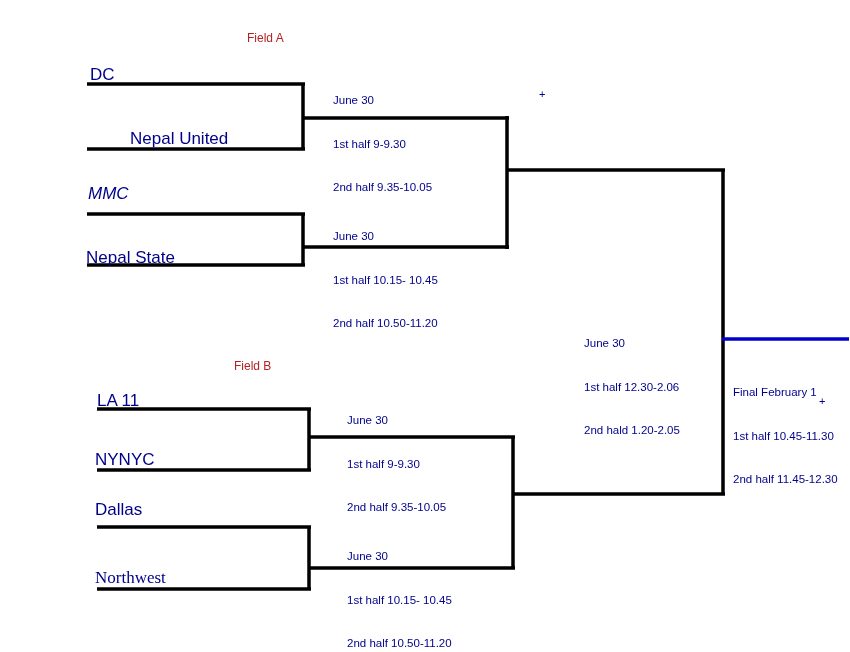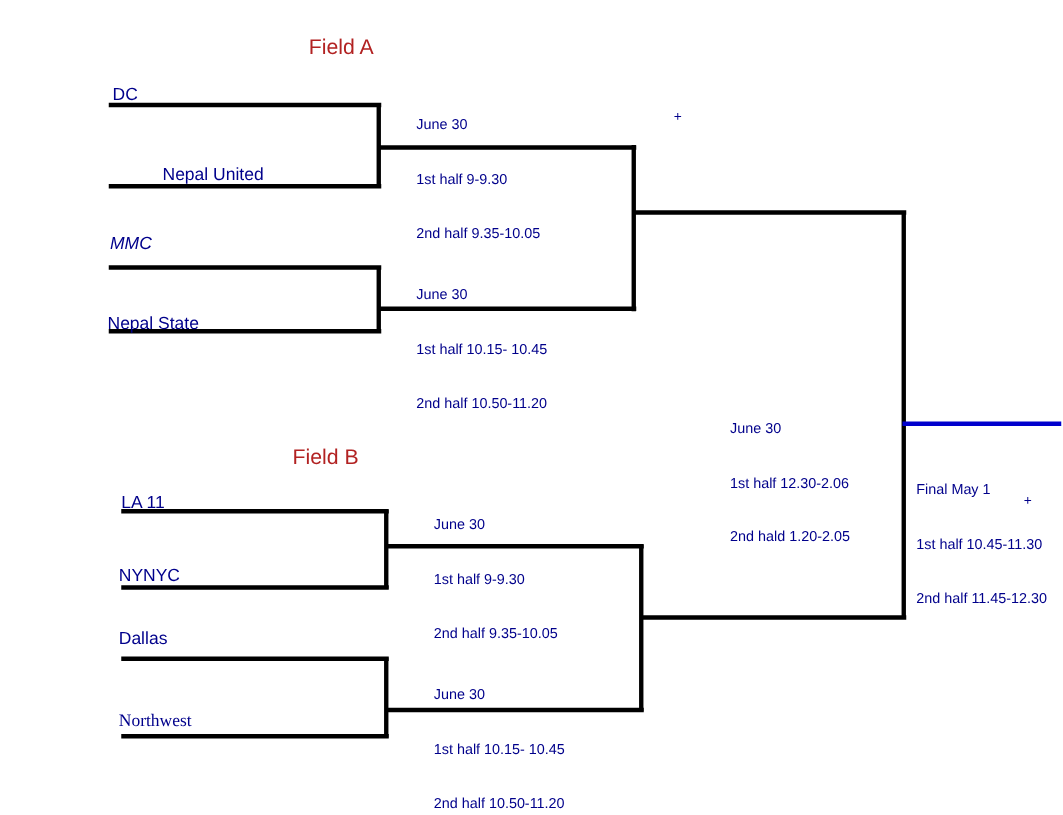--- a/index.html
+++ b/index.html
@@ -22,25 +22,25 @@
     width: 850px;
     height: 652px;
   }
   .txt {
     position: absolute;
     white-space: pre;
     line-height: 14.5px;
   }
   .team-label {
     color: #00008b;
-    font-size: 14px;
+    font-size: 17px;
   }
   .field-label {
     color: #b22222;
-    font-size: 17px;
+    font-size: 12px;
   }
   .match-info {
     color: #00008b;
     font-size: 11.5px;
   }
   .match-info div {
     white-space: pre;
   }
   .mark {
     position: absolute;
@@ -124,21 +124,21 @@
     <div>2nd half 10.50-11.20</div>
   </div>
 
   <div class="txt match-info" style="left:584px; top:307px;">
     <div>June 30</div>
     <div>1st half 12.30-2.06</div>
     <div>2nd hald 1.20-2.05</div>
   </div>
 
   <div class="txt match-info" style="left:733px; top:356px;">
-    <div>Final May 1</div>
+    <div>Final February 1</div>
     <div>1st half 10.45-11.30</div>
     <div>2nd half 11.45-12.30</div>
   </div>
 
   <div class="mark" style="left:539px; top:89px;">+</div>
   <div class="mark" style="left:819px; top:396px;">+</div>
 
 </div>
 
 </body></html>

